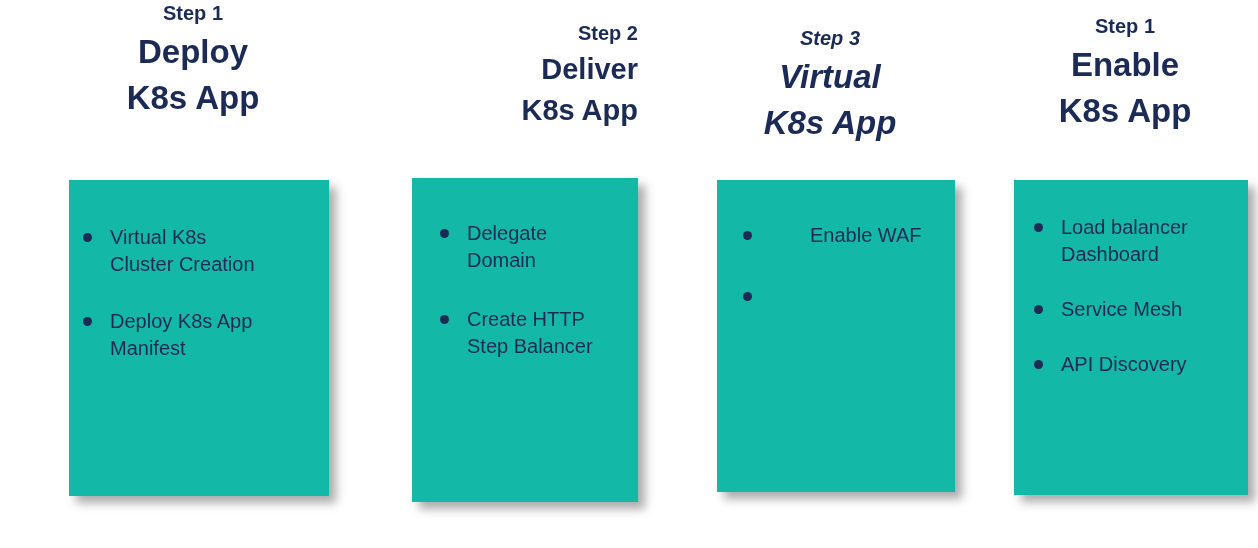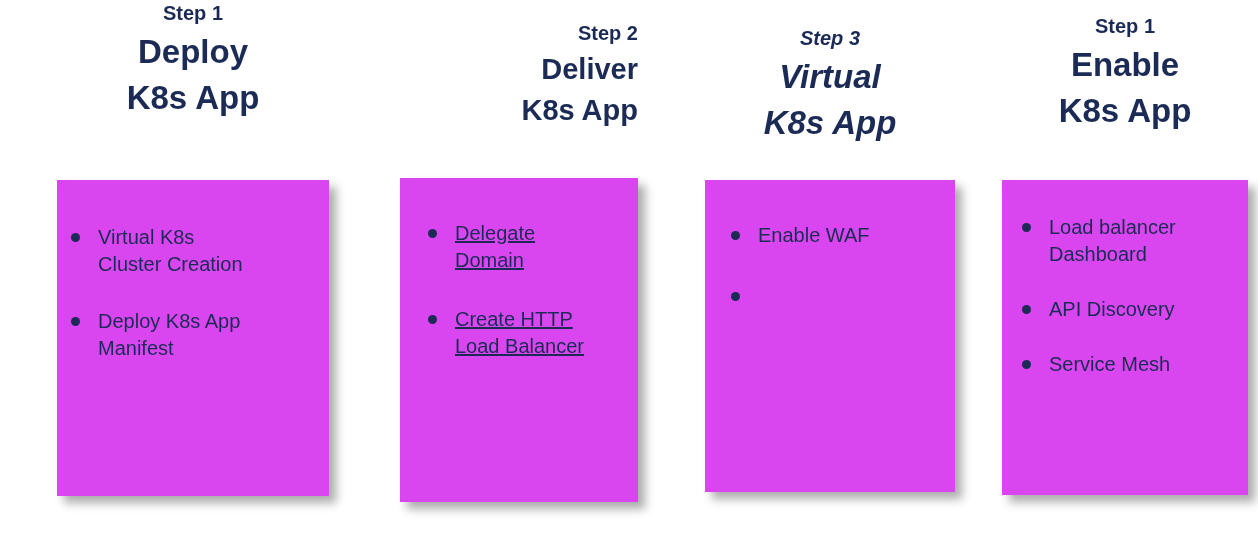--- a/index.html
+++ b/index.html
@@ -30,23 +30,23 @@
     line-height: 1.3;
   }
   .step-title {
     font-size: 33px;
     line-height: 1.4;
     white-space: pre-line;
     margin-top: 3px;
   }
   .card {
     position: absolute;
-    left: 0;
+    left: 12px;
     right: 0;
-    background: #d946ef;
+    background: #14b8a6;
     box-shadow: 7px 7px 9px rgba(70, 70, 70, 0.45);
     box-sizing: border-box;
   }
   .bullet {
     display: flex;
     align-items: flex-start;
   }
   .dot {
     flex: none;
     width: 9px;
@@ -66,27 +66,27 @@
   .col1 { left: 57px;  width: 272px; }
   .col1 .header { }
   .col1 .card { top: 180px; height: 316px; padding: 44px 10px 0 14px; }
   .col1 .bullet { margin-bottom: 30px; }
 
   
   .col2 { left: 400px; width: 238px; }
   .col2 .header { margin-top: 20px; text-align: right; }
   .col2 .step-title { font-size: 29px; }
   .col2 .card { top: 178px; height: 324px; padding: 42px 8px 0 28px; }
-  .col2 .bullet { margin-bottom: 32px; text-decoration: underline; }
+  .col2 .bullet { margin-bottom: 32px; }
 
   
   .col3 { left: 705px; width: 250px; }
   .col3 .header { margin-top: 25px; font-style: italic; }
   .col3 .card { top: 180px; height: 312px; padding: 42px 8px 0 26px; }
-  .col3 .bullet { margin-bottom: 34px; }
+  .col3 .bullet { margin-bottom: 34px; gap: 40px; }
 
   
   .col4 { left: 1002px; width: 246px; }
   .col4 .header { margin-top: 13px; }
   .col4 .card { top: 180px; height: 315px; padding: 34px 6px 0 20px; }
   .col4 .bullet { margin-bottom: 28px; }
 </style>
 </head>
 <body>
 
@@ -120,21 +120,21 @@
     </div>
     <div class="card">
       <div class="bullet">
         <span class="dot"></span>
         <span class="bullet-text">Delegate
 Domain</span>
       </div>
       <div class="bullet">
         <span class="dot"></span>
         <span class="bullet-text">Create HTTP
-Load Balancer</span>
+Step Balancer</span>
       </div>
     </div>
   </div>
 
   <div class="column col3">
     <div class="header">
       <div class="step-label">Step 3</div>
       <div class="step-title">Virtual
 K8s App</div>
     </div>
@@ -156,22 +156,22 @@
 K8s App</div>
     </div>
     <div class="card">
       <div class="bullet">
         <span class="dot"></span>
         <span class="bullet-text">Load balancer
 Dashboard</span>
       </div>
       <div class="bullet">
         <span class="dot"></span>
-        <span class="bullet-text">API Discovery</span>
+        <span class="bullet-text">Service Mesh</span>
       </div>
       <div class="bullet">
         <span class="dot"></span>
-        <span class="bullet-text">Service Mesh</span>
+        <span class="bullet-text">API Discovery</span>
       </div>
     </div>
   </div>
 
 </div>
 
 </body></html>

